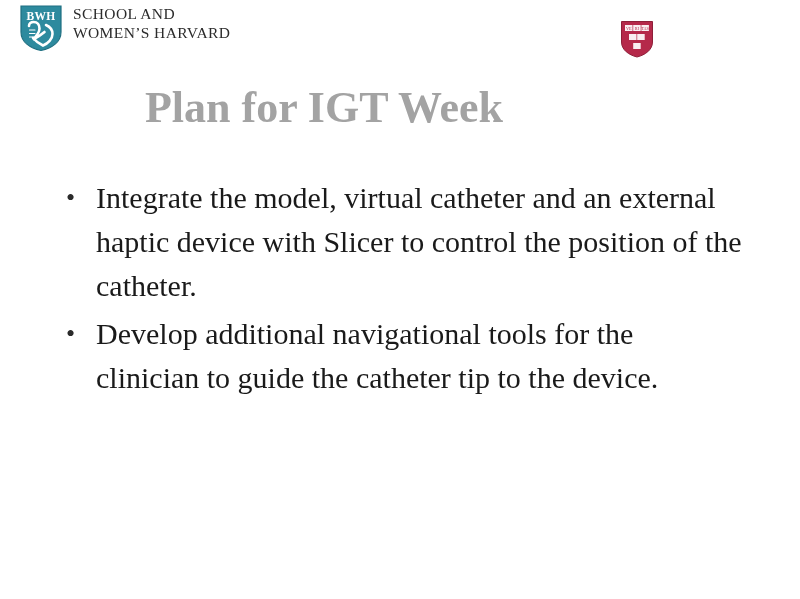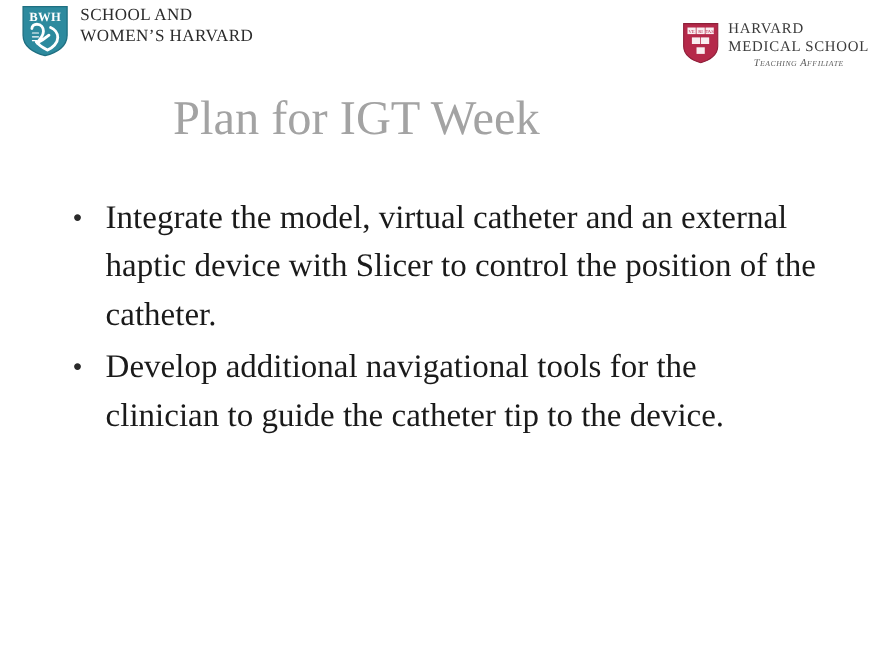--- a/index.html
+++ b/index.html
@@ -83,21 +83,21 @@
 
   
   .slide-title {
     position: absolute;
     left: 0;
     top: 82px;
     width: 648px;
     text-align: center;
     font-family: "Liberation Serif", "DejaVu Serif", serif;
     font-size: 44px;
-    font-weight: normal;
+    font-weight: bold;
     line-height: 52px;
     color: #a3a3a3;
     margin: 0;
   }
 
   
   .body-list {
     position: absolute;
     left: 62px;
     top: 176px;
@@ -156,27 +156,20 @@
       <rect x="5" y="5" width="7.5" height="6" fill="#ffffff" opacity="0.92"></rect>
       <rect x="13.2" y="5" width="7.5" height="6" fill="#ffffff" opacity="0.92"></rect>
       <rect x="21.4" y="5" width="7.5" height="6" fill="#ffffff" opacity="0.92"></rect>
       <rect x="9" y="14" width="7.5" height="6" fill="#ffffff" opacity="0.92"></rect>
       <rect x="17.2" y="14" width="7.5" height="6" fill="#ffffff" opacity="0.92"></rect>
       <rect x="13.2" y="23" width="7.5" height="6" fill="#ffffff" opacity="0.92"></rect>
       <text x="8.7" y="9.6" text-anchor="middle" font-family="Liberation Serif, serif" font-size="4.2" fill="#b5294a">VE</text>
       <text x="16.9" y="9.6" text-anchor="middle" font-family="Liberation Serif, serif" font-size="4.2" fill="#b5294a">RI</text>
       <text x="25.1" y="9.6" text-anchor="middle" font-family="Liberation Serif, serif" font-size="4.2" fill="#b5294a">TAS</text>
     </svg>
-    <div class="hms-text">
-      <div class="hms-wordmark">
-        <span class="line1">HARVARD</span>
-        <span class="line2">MEDICAL SCHOOL</span>
-      </div>
-      <div class="hms-affiliate">Teaching Affiliate</div>
-    </div>
   </div>
 
   <h1 class="slide-title">Plan for IGT Week</h1>
 
   <ul class="body-list">
     <li class="bullet-item">
       <span class="marker">•</span>
       <span class="bullet-text">Integrate the model, virtual catheter and an external haptic device with Slicer to control the position of the catheter.</span>
     </li>
     <li class="bullet-item">

